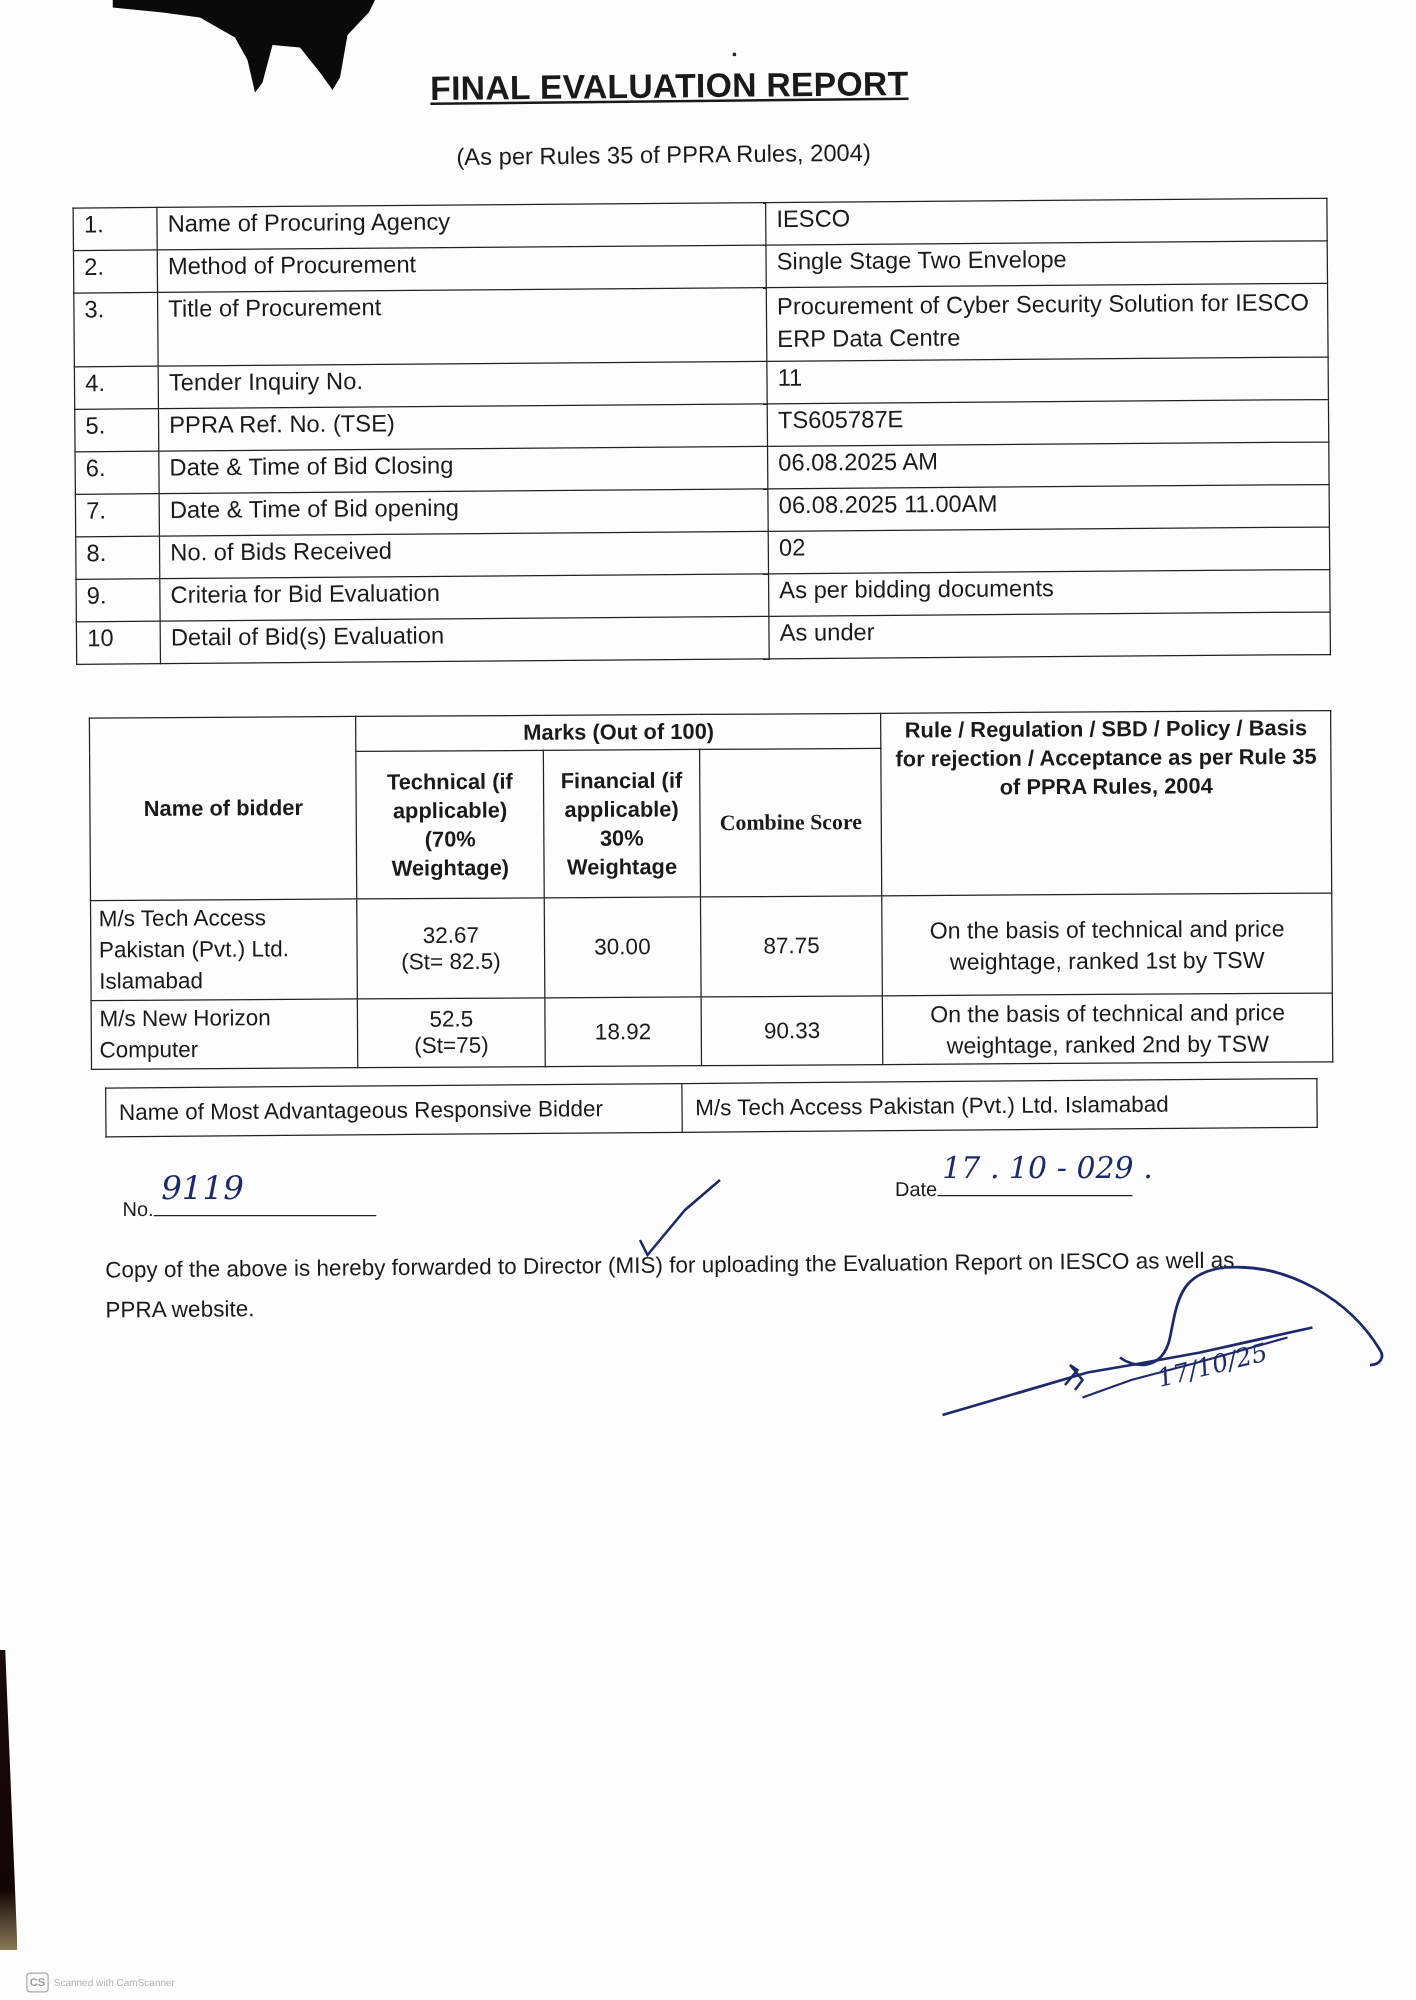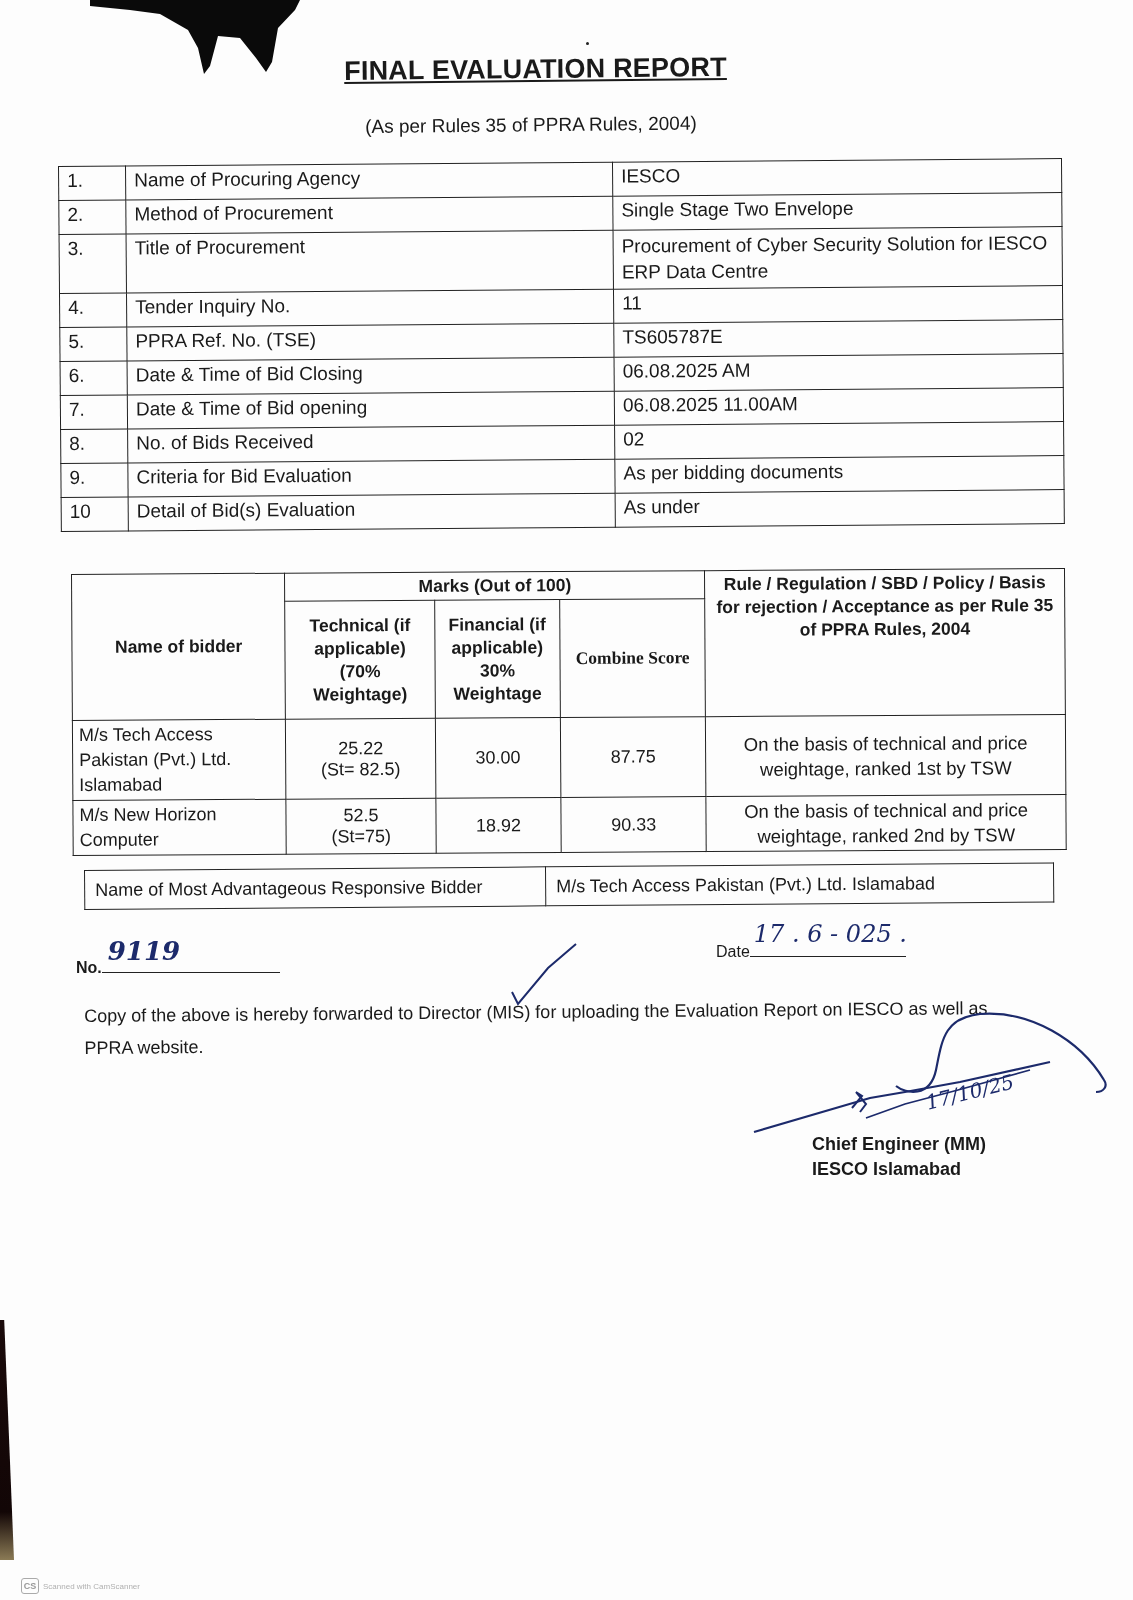--- a/index.html
+++ b/index.html
@@ -52,21 +52,21 @@
   .bids-table td.basis { line-height: 25px; font-size: 18.5px; }
 
   .advantage-table {
     position: absolute; left: 84px; top: 870px; width: 970px;
     transform: rotate(-0.45deg); transform-origin: left top;
     font-size: 18px;
   }
   .advantage-table td { border: 1.6px solid #222; padding: 8px 10px; height: 22px; }
   .advantage-table td.label { width: 440px; }
 
-  .no-line { position: absolute; left: 76px; top: 958px; font-size: 16px; font-weight: bold; }
+  .no-line { position: absolute; left: 98px; top: 958px; font-size: 16px; }
   .no-line .fill { display: inline-block; width: 178px; border-bottom: 1.3px solid #222; position: relative; height: 14px; }
   .handwriting { font-family: "DejaVu Serif", serif; color: #1c2a6b; font-style: italic; }
   .no-value { position: absolute; left: 6px; top: -22px; font-size: 26px; }
   .date-line { position: absolute; left: 716px; top: 942px; font-size: 16px; }
   .date-line .fill { display: inline-block; width: 156px; border-bottom: 1.3px solid #222; position: relative; height: 14px; }
   .date-value { position: absolute; left: 4px; top: -22px; font-size: 24px; white-space: nowrap; }
 
   .copy-text {
     position: absolute; left: 84px; top: 1000px; width: 930px;
     font-size: 18px; line-height: 32px;
@@ -165,21 +165,21 @@
       <tr style="height:118px;">
         <th style="width:136px;">Technical (if applicable) (70% Weightage)</th>
         <th style="width:112px;">Financial (if applicable) 30% Weightage</th>
         <th style="width:132px;font-family:Liberation Serif, serif;">Combine Score</th>
       </tr>
     </thead>
     <tbody>
       <tr style="height:78px;">
         <td class="name">M/s Tech Access Pakistan (Pvt.) Ltd. Islamabad</td>
         <td>
-          <div>25.22</div>
+          <div>32.67</div>
           <div>(St= 82.5)</div>
         </td>
         <td>30.00</td>
         <td class="bold">87.75</td>
         <td class="basis">On the basis of technical and price weightage, ranked 1st by TSW</td>
       </tr>
       <tr style="height:54px;">
         <td class="name">M/s New Horizon Computer</td>
         <td>
           <div>52.5</div>
@@ -199,36 +199,32 @@
       <td>M/s Tech Access Pakistan (Pvt.) Ltd. Islamabad</td>
     </tr>
   </tbody>
     </table>
 
   <div class="no-line">
     <span>No.</span><span class="fill"><span class="no-value handwriting">9119</span></span>
   </div>
 
   <div class="date-line">
-    <span>Date</span><span class="fill"><span class="date-value handwriting">17 . 6 - 025 .</span></span>
+    <span>Date</span><span class="fill"><span class="date-value handwriting">17 . 10 - 029 .</span></span>
   </div>
 
   <div class="copy-text">Copy of the above is hereby forwarded to Director (MIS) for uploading the Evaluation Report on IESCO as well as PPRA website.</div>
 
   <svg class="signature" viewBox="0 0 1133 1600">
     <path d="M512 992 L518 1004 L548 968 L576 944" fill="none" stroke="#1c2a6b" stroke-width="2"></path>
     <path d="M754 1132 L870 1098 L905 1092 L960 1082 L1050 1062" fill="none" stroke="#1c2a6b" stroke-width="2.2"></path>
     <path d="M896 1086 C906 1094 930 1098 936 1070 C942 1040 944 1018 980 1014 C1030 1010 1080 1040 1104 1080 C1108 1086 1104 1092 1096 1092" fill="none" stroke="#1c2a6b" stroke-width="2.2"></path>
     <path d="M852 1108 L862 1096 L856 1092 L866 1104 L860 1112" fill="none" stroke="#1c2a6b" stroke-width="2"></path>
     <path d="M866 1118 L905 1104 L958 1090 L1030 1070" fill="none" stroke="#1c2a6b" stroke-width="1.8"></path>
   </svg>
   <div class="sign-date handwriting">17/10/25</div>
 
-  <div class="signatory">
-    <div>Chief Engineer (MM)</div>
-    <div>IESCO Islamabad</div>
-  </div>
 
   <div class="scanner">
     <span class="cs-logo">CS</span>
     <span>Scanned with CamScanner</span>
   </div>
 </div>
 
 </body></html>

